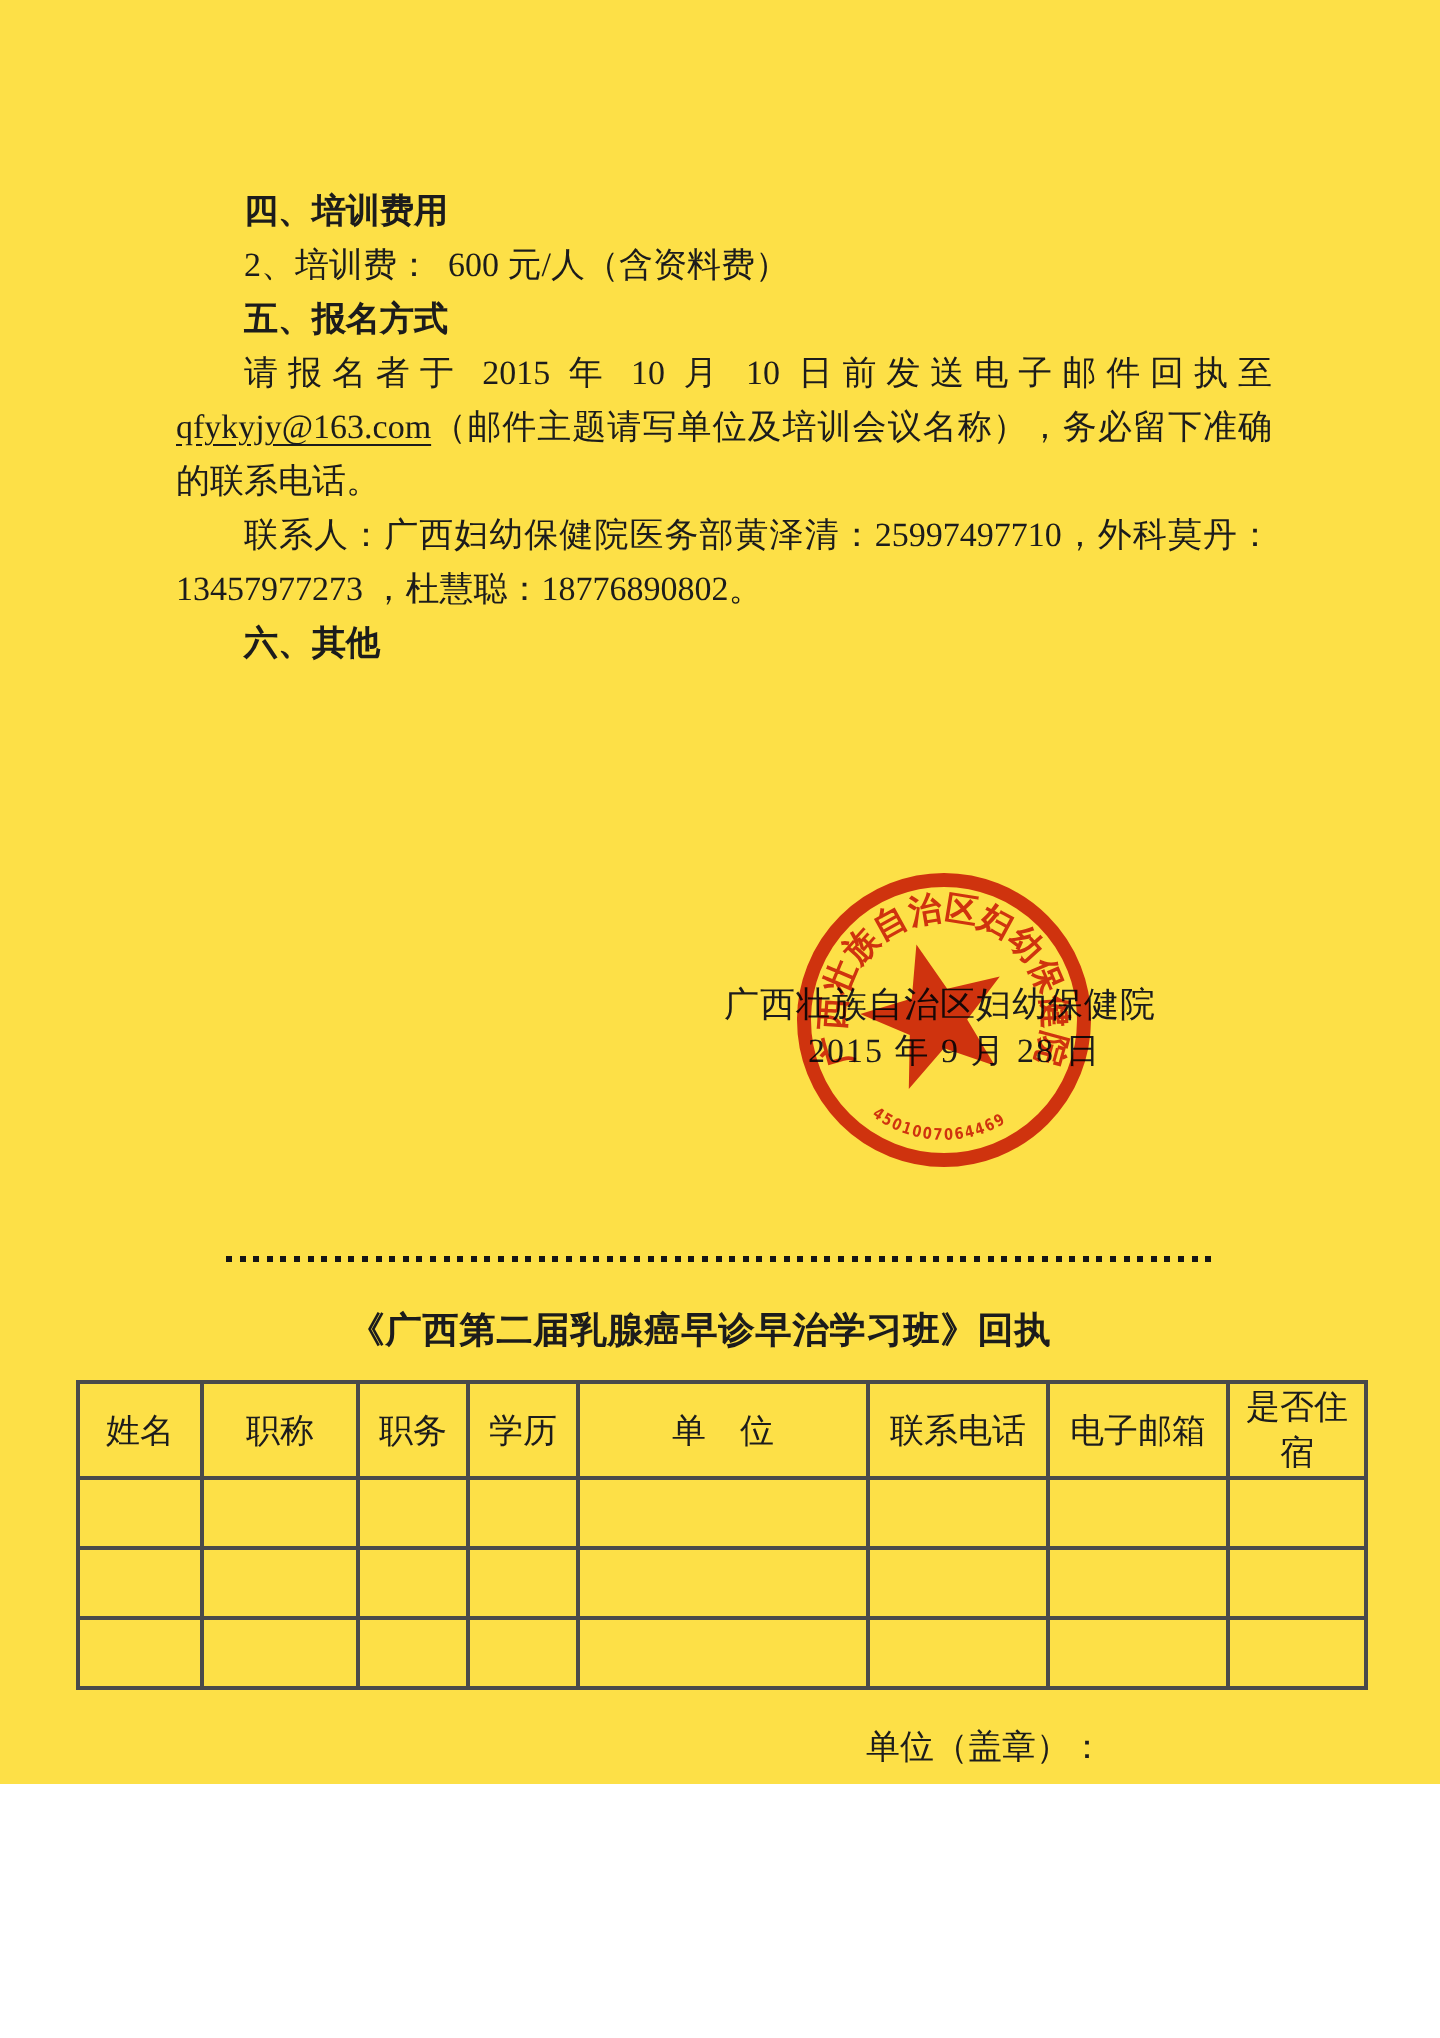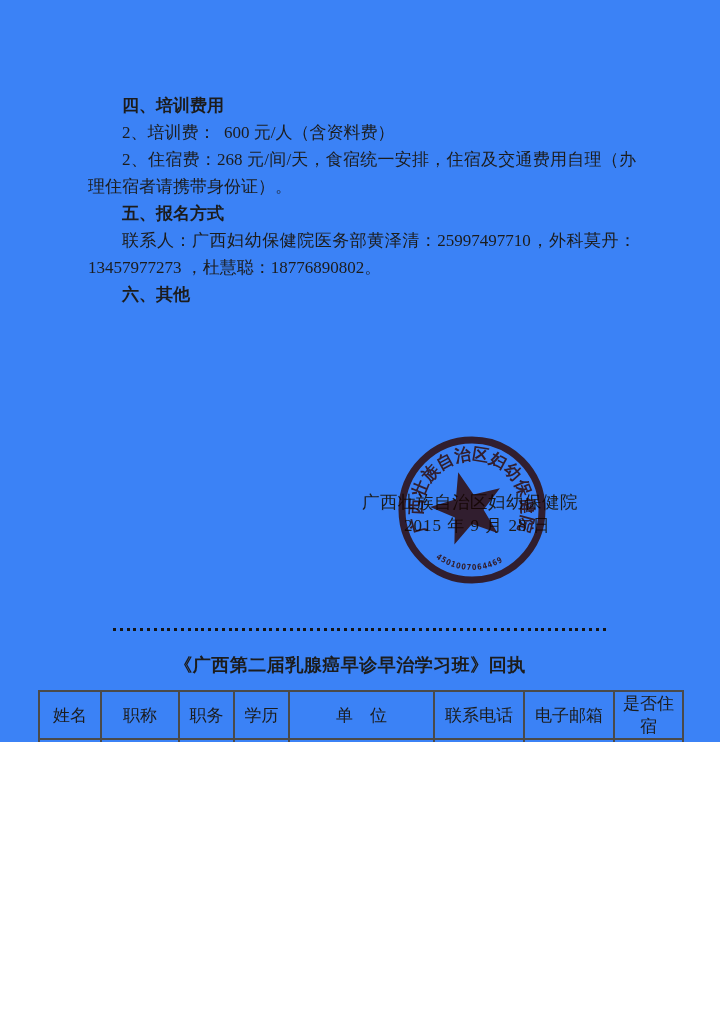--- a/index.html
+++ b/index.html
@@ -1,17 +1,17 @@
 <!DOCTYPE html>
 <html><head>
 <meta charset="utf-8">
 <style>
   html,body{margin:0;padding:0;}
   .page{
-    position:relative; width:720px; height:742px; background:#3b82f6;
+    position:relative; width:720px; height:892px; background:#fde047;
     font-family:"Liberation Serif","DejaVu Serif",serif; color:#1c1c1c;
     overflow:hidden;
   }
   
   .content{
     position:absolute; left:88px; top:92px; width:548px;
     font-size:17px; line-height:27px; text-align:justify;
   }
   .content p, .content h3{
     margin:0; text-indent:2em; white-space:pre-wrap; font-size:17px; font-weight:normal;
@@ -50,23 +50,23 @@
   .date-line{ position:absolute; left:462px; top:924px; font-size:17px; letter-spacing:3px; }
 </style>
 </head>
 <body>
 
 <div class="page">
 
   <div class="content">
     <h3>四、培训费用</h3>
     <p>2、培训费：  600 元/人（含资料费）</p>
-    <p>2、住宿费：268 元/间/天，食宿统一安排，住宿及交通费用自理（办理住宿者请携带身份证）。</p>
 
     <h3>五、报名方式</h3>
+    <p><span>请报名者于 2015 年 10 月 10 日前发送电子邮件回执至</span><span class="email-link">qfykyjy@163.com</span><span>（邮件主题请写单位及培训会议名称），务必留下准确的联系电话。</span></p>
     <p>联系人：广西妇幼保健院医务部黄泽清：25997497710，外科莫丹：13457977273 ，杜慧聪：18776890802。</p>
 
     <h3>六、其他</h3>
   </div>
 
   <div class="sig-org">广西壮族自治区妇幼保健院</div>
   <div class="sig-date">2015 年 9 月 28 日</div>
 
   <svg class="seal" viewBox="0 0 170 170">
     <circle cx="85" cy="85" r="70" fill="none" stroke-width="7" stroke="#cf2f24"></circle>

